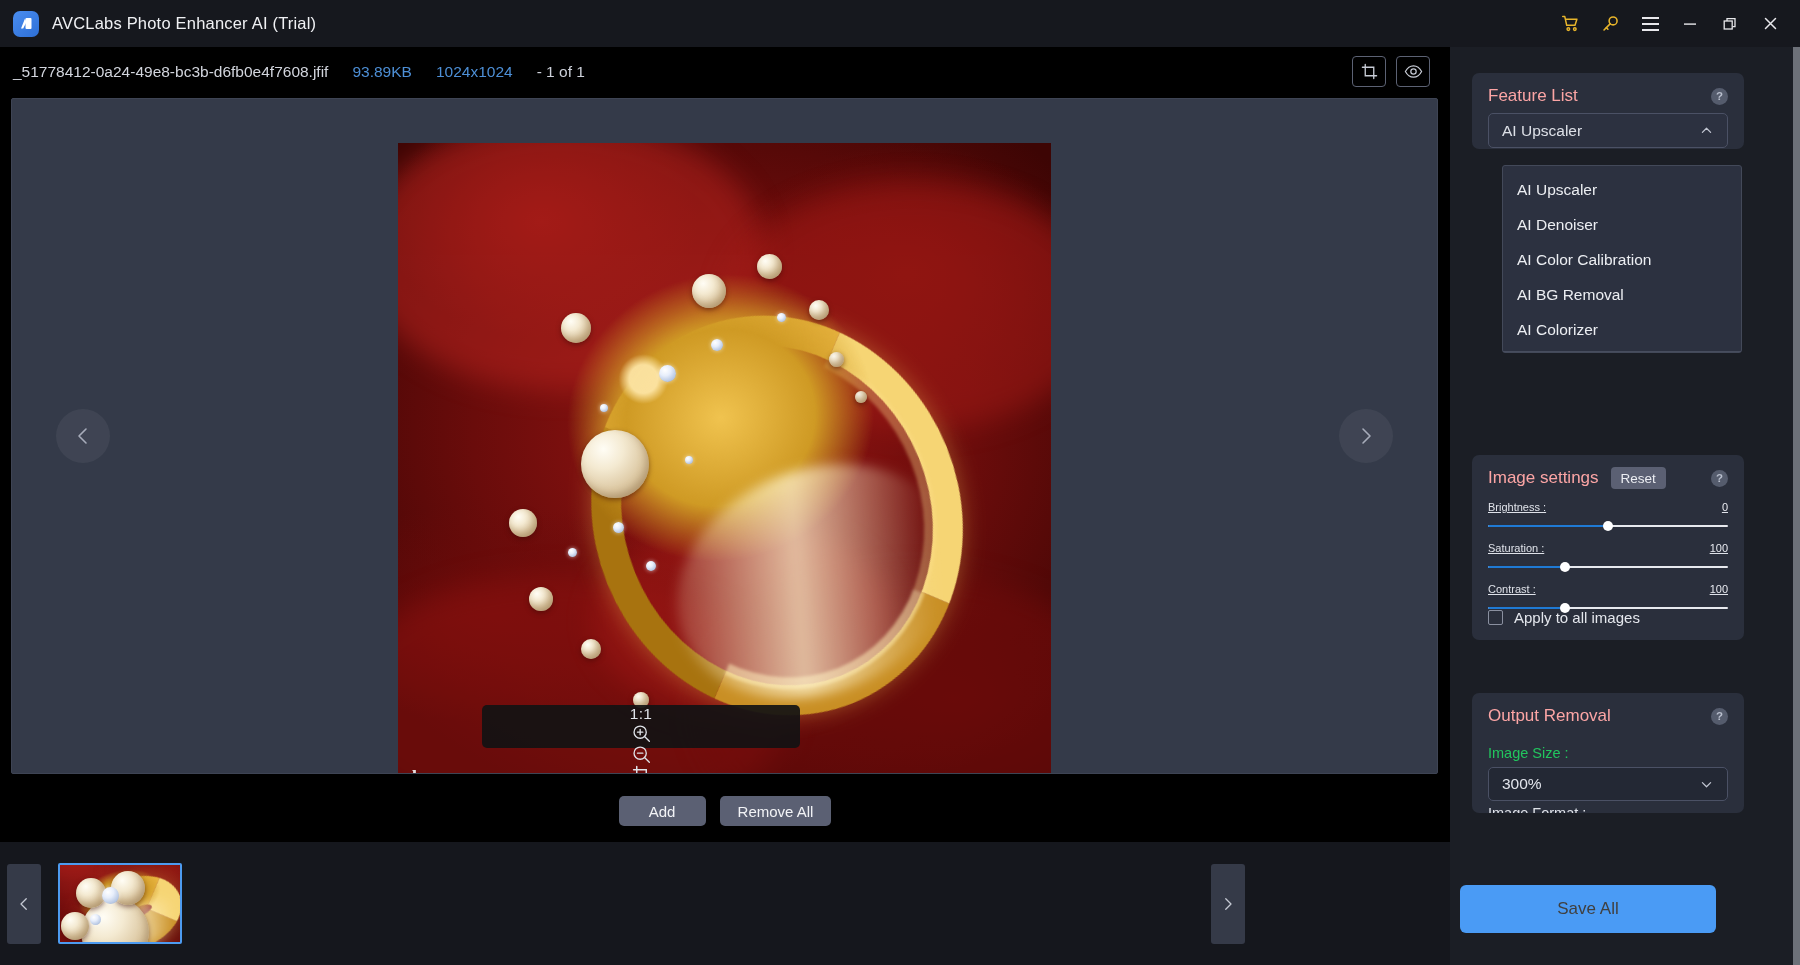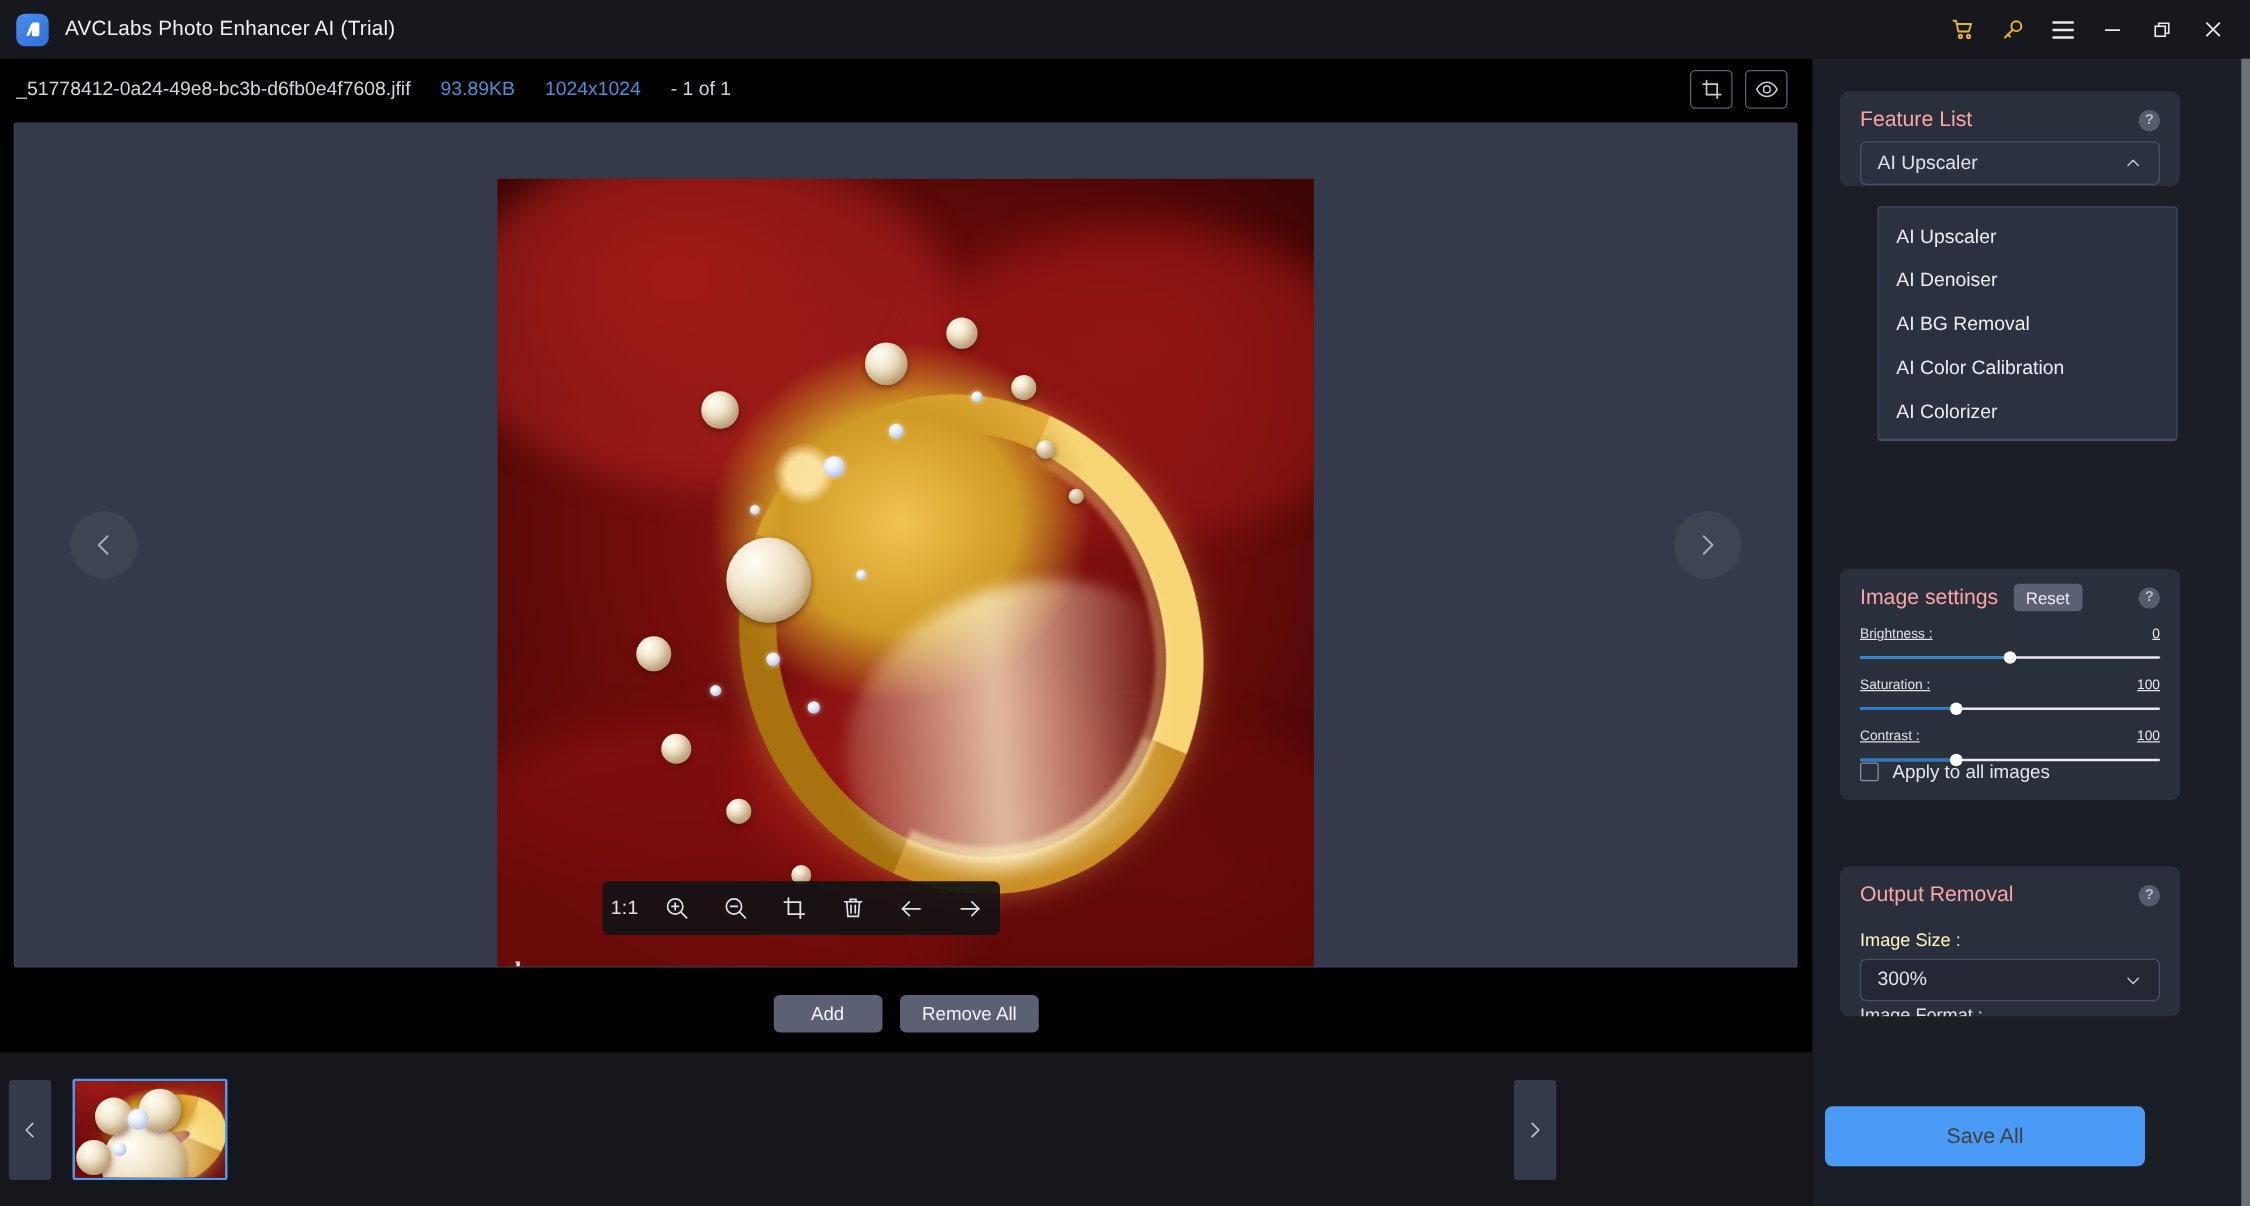--- a/index.html
+++ b/index.html
@@ -144,20 +144,21 @@
     color:#f3f3f3; font-size:19px; font-weight:bold; opacity:.92;
     font-family:"Liberation Serif", serif;
   }
 
   
   .imgtoolbar {
     position:absolute; left:470px; bottom:25px; width:318px; height:43px;
     background:rgba(18,18,20,.92); border-radius:5px;
     display:flex; align-items:center; justify-content:space-around;
     color:#dfe2e8;
+    flex-direction:column;
   }
   .itb { display:flex; align-items:center; justify-content:center; width:34px; height:34px; color:#dfe2e8; }
   .itb.ratio { font-size:15.5px; letter-spacing:.3px; width:auto; }
   .itb svg { display:block; }
 
   
   .actionrow {
     position:absolute; left:0; top:733px; width:1450px; height:62px;
     display:flex; align-items:center; justify-content:center; gap:14px;
   }
@@ -256,21 +257,21 @@
     background:#ffffff; transform:translateX(-50%);
   }
   .checkrow {
     position:absolute; left:16px; bottom:14px; display:flex; align-items:center; gap:11px;
   }
   .cbox { width:15px; height:15px; border:1px solid #8a90a0; border-radius:2px; background:transparent; }
   .ctext { color:#e4e7ed; font-size:15px; }
 
   
   #panel-output { top:646px; height:120px; overflow:hidden; }
-  .olabel { position:absolute; left:16px; top:52px; color:#fef9c3; font-size:14.5px; }
+  .olabel { position:absolute; left:16px; top:52px; color:#22c55e; font-size:14.5px; }
   .osel {
     position:absolute; left:16px; top:74px; width:240px; height:34px;
     border:1px solid #4b5165; border-radius:5px; background:#232834;
     display:flex; align-items:center; padding:0 13px; color:#e2e5ec; font-size:15.5px;
   }
   .osel .chev { margin-left:auto; color:#c2c7d3; display:flex; }
   .olabel2 { position:absolute; left:16px; top:112px; color:#dfe2e9; font-size:14.5px; }
 
   .saveall {
     position:absolute; left:1460px; top:885px; width:256px; height:48px;
@@ -565,20 +566,20 @@
         </span>
       </div>
       <div class="olabel2">Image Format :</div>
     </div>
 
   </div>
 
   <div class="dropdown">
     <div class="dd-item">AI Upscaler</div>
     <div class="dd-item">AI Denoiser</div>
+    <div class="dd-item">AI Color Calibration</div>
     <div class="dd-item">AI BG Removal</div>
-    <div class="dd-item">AI Color Calibration</div>
     <div class="dd-item">AI Colorizer</div>
     <div class="dd-sep"></div>
   </div>
 
   <button class="saveall">Save All</button>
 </div>
 
 </body></html>

